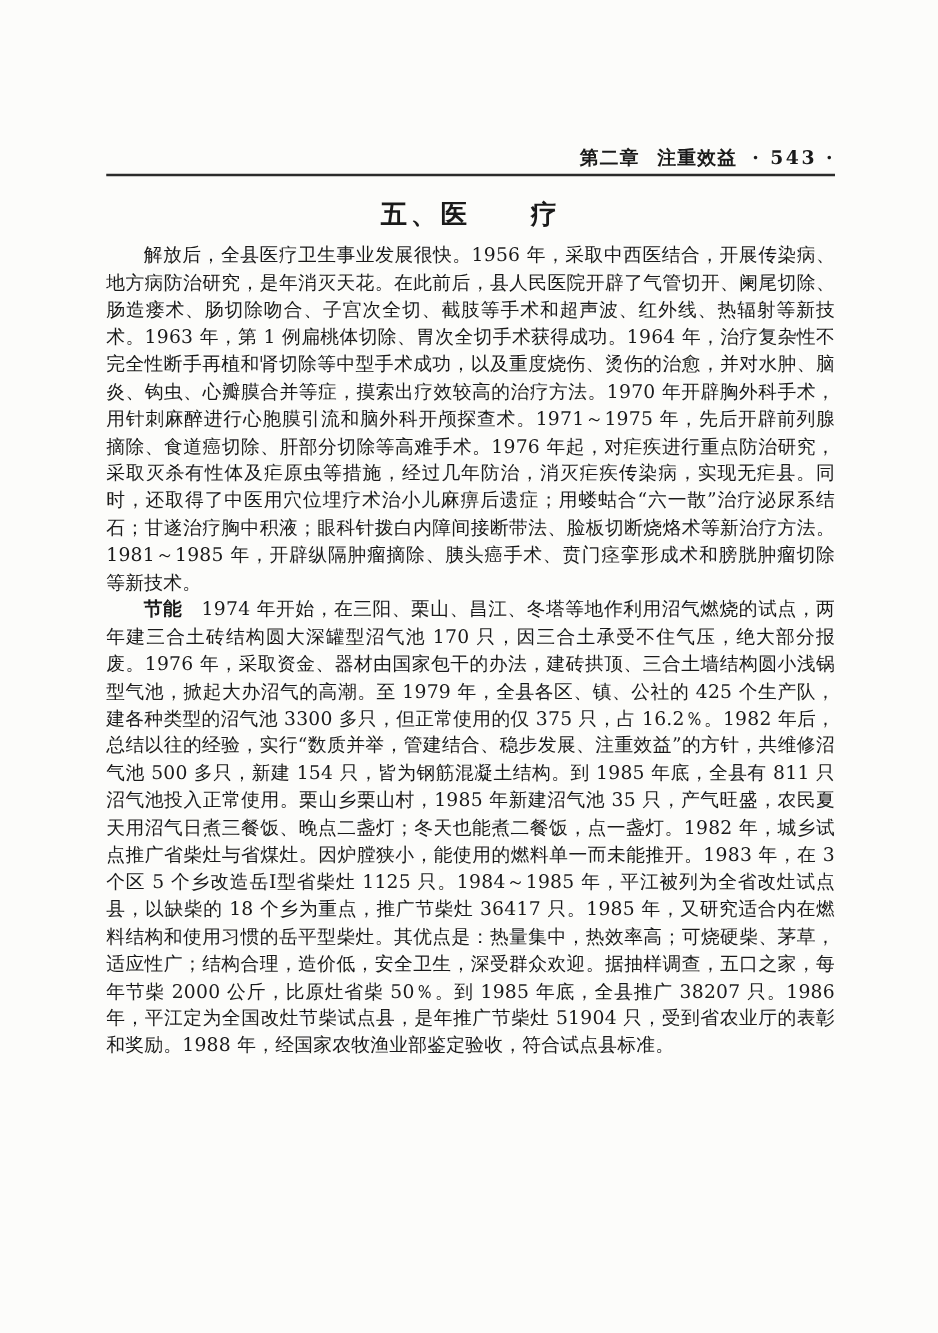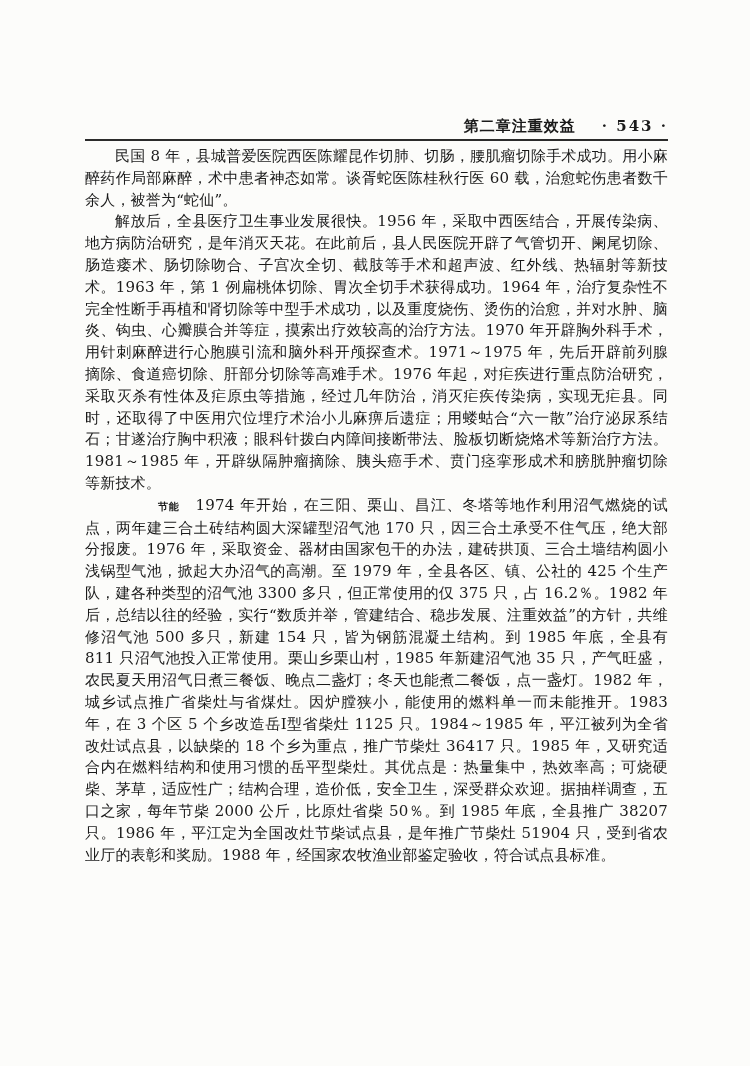--- a/index.html
+++ b/index.html
@@ -20,22 +20,22 @@
     position: absolute;
     top: 117px;
     left: 85px;
     width: 583px;
     text-align: right;
     font-size: 15px;
     font-weight: bold;
     letter-spacing: 1px;
     white-space: nowrap;
   }
-  .running-head .chapter { }
-  .running-head .pageno  { margin-left: 26px; letter-spacing: 2px; }
+  .running-head .chapter { margin-right: 14px; }
+  .running-head .pageno  { margin-left: 12px; letter-spacing: 2px; }
   .head-rule {
     position: absolute;
     top: 139px;
     left: 85px;
     width: 583px;
     height: 2px;
     background: #2b2b2b;
   }
   .content {
     position: absolute;
@@ -56,41 +56,40 @@
     margin: 11px 0 9px 0;
     text-align: center;
     font-size: 21px;
     font-weight: 600;
     letter-spacing: 3px;
     line-height: 28px;
   }
   b.lead {
     font-weight: bold;
     font-family: "DejaVu Sans", "Liberation Sans", sans-serif;
-    font-size: 10px;
-    margin-left: 43px;
+    font-size: 15px;
   }
 </style>
 </head>
 <body>
 
 <div class="page">
 
   <header class="running-head">
     <span class="chapter">第二章</span><span class="section">注重效益</span><span class="pageno">· 543 ·</span>
   </header>
 
   <div class="head-rule"></div>
 
   <main class="content">
 
 
+    <h2 class="sec-heading">五、医　　疗</h2>
 
 
-    <p class="para">民国 8 年，县城普爱医院西医陈耀昆作切肺、切肠，腰肌瘤切除手术成功。用小麻醉药作局部麻醉，术中患者神态如常。谈胥蛇医陈桂秋行医 60 载，治愈蛇伤患者数千余人，被誉为“蛇仙”。</p>
 
     <p class="para">解放后，全县医疗卫生事业发展很快。1956 年，采取中西医结合，开展传染病、地方病防治研究，是年消灭天花。在此前后，县人民医院开辟了气管切开、阑尾切除、肠造瘘术、肠切除吻合、子宫次全切、截肢等手术和超声波、红外线、热辐射等新技术。1963 年，第 1 例扁桃体切除、胃次全切手术获得成功。1964 年，治疗复杂性不完全性断手再植和肾切除等中型手术成功，以及重度烧伤、烫伤的治愈，并对水肿、脑炎、钩虫、心瓣膜合并等症，摸索出疗效较高的治疗方法。1970 年开辟胸外科手术，用针刺麻醉进行心胞膜引流和脑外科开颅探查术。1971～1975 年，先后开辟前列腺摘除、食道癌切除、肝部分切除等高难手术。1976 年起，对疟疾进行重点防治研究，采取灭杀有性体及疟原虫等措施，经过几年防治，消灭疟疾传染病，实现无疟县。同时，还取得了中医用穴位埋疗术治小儿麻痹后遗症；用蝼蛄合“六一散”治疗泌尿系结石；甘遂治疗胸中积液；眼科针拨白内障间接断带法、脸板切断烧烙术等新治疗方法。1981～1985 年，开辟纵隔肿瘤摘除、胰头癌手术、贲门痉挛形成术和膀胱肿瘤切除等新技术。</p>
 
 
     <p class="para"><b class="lead">节能</b><span>　1974 年开始，在三阳、栗山、昌江、冬塔等地作利用沼气燃烧的试点，两年建三合土砖结构圆大深罐型沼气池 170 只，因三合土承受不住气压，绝大部分报废。1976 年，采取资金、器材由国家包干的办法，建砖拱顶、三合土墙结构圆小浅锅型气池，掀起大办沼气的高潮。至 1979 年，全县各区、镇、公社的 425 个生产队，建各种类型的沼气池 3300 多只，但正常使用的仅 375 只，占 16.2％。1982 年后，总结以往的经验，实行“数质并举，管建结合、稳步发展、注重效益”的方针，共维修沼气池 500 多只，新建 154 只，皆为钢筋混凝土结构。到 1985 年底，全县有 811 只沼气池投入正常使用。栗山乡栗山村，1985 年新建沼气池 35 只，产气旺盛，农民夏天用沼气日煮三餐饭、晚点二盏灯；冬天也能煮二餐饭，点一盏灯。1982 年，城乡试点推广省柴灶与省煤灶。因炉膛狭小，能使用的燃料单一而未能推开。1983 年，在 3 个区 5 个乡改造岳Ⅰ型省柴灶 1125 只。1984～1985 年，平江被列为全省改灶试点县，以缺柴的 18 个乡为重点，推广节柴灶 36417 只。1985 年，又研究适合内在燃料结构和使用习惯的岳平型柴灶。其优点是：热量集中，热效率高；可烧硬柴、茅草，适应性广；结构合理，造价低，安全卫生，深受群众欢迎。据抽样调查，五口之家，每年节柴 2000 公斤，比原灶省柴 50％。到 1985 年底，全县推广 38207 只。1986 年，平江定为全国改灶节柴试点县，是年推广节柴灶 51904 只，受到省农业厅的表彰和奖励。1988 年，经国家农牧渔业部鉴定验收，符合试点县标准。</span></p>
 
   </main>
 </div>
 
 </body></html>

